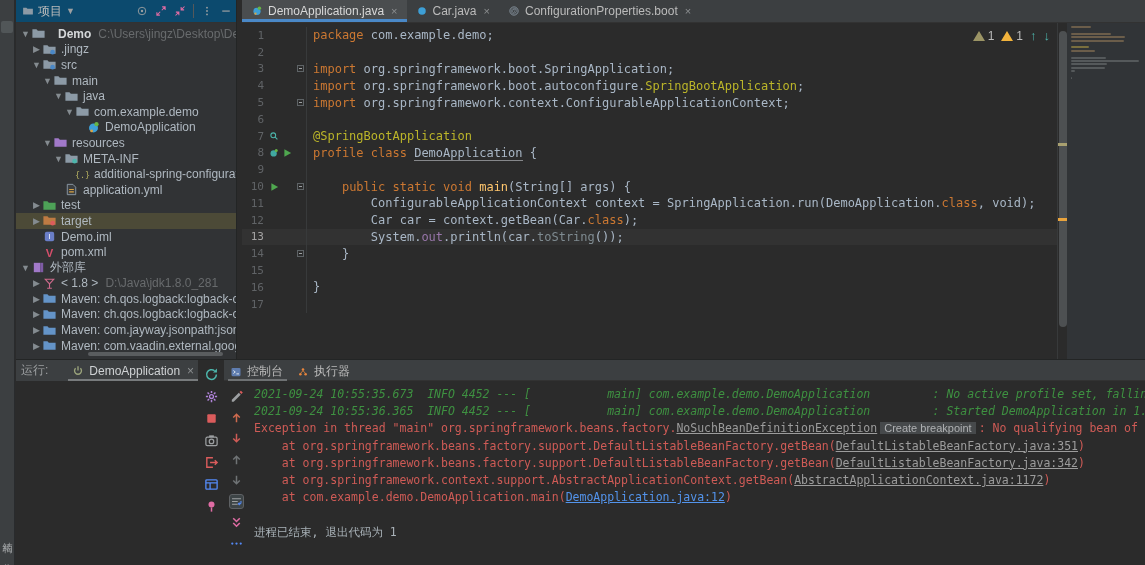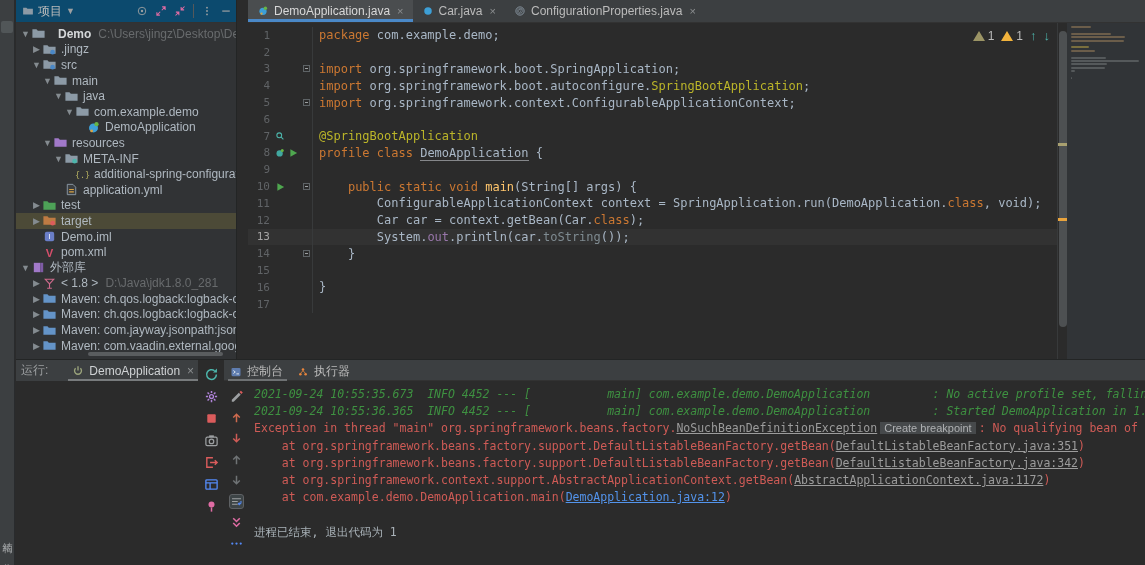--- a/index.html
+++ b/index.html
@@ -35,21 +35,21 @@
     font-size:12px; color:#afb8c0; }
   .trow .chev { width:11px; text-align:center; color:#848b90; font-size:9px; flex:0 0 auto; }
   .trow .lbl { margin-left:4px; }
   .trow .lbl.bold { color:#d5d8da; font-weight:bold;padding-left:8px; }
   .trow .hint { margin-left:7px; color:#686b6d; }
   .trow.sel-blue { background:#173e62; }
   .trow.sel-olive { background:#4c4a37; }
   .tree-hscroll { position:absolute; bottom:3px; left:72px; width:135px; height:4px;
     background:#5a5d5f; border-radius:2px; }
   
-  .editor { position:absolute; left:248px; top:0; right:0; height:451px; background:#2b2b2b; }
+  .editor { position:absolute; left:242px; top:0; right:0; height:451px; background:#2b2b2b; }
   .tabbar { height:23px; background:#3c3f41; border-bottom:1px solid #323232; display:flex; }
   .etab { display:flex; align-items:center; gap:5px; padding:0 9px; color:#bbbbbb;
     position:relative; font-size:12px; }
   .etab.active { background:#4a4d4f; color:#d8d8d8; }
   .etab.active::after { content:''; position:absolute; left:0; right:0; bottom:0; height:3px; background:#4a88c7; }
   .etab .close { color:#8c8f91; font-size:11px; margin-left:2px; }
   .code-area { position:relative; height:336px; overflow:hidden; }
   .code-lines { position:absolute; left:0; top:4px; right:88px; }
   .cline { height:16.8px; display:flex; align-items:center; }
   .cline.caret { background:#323232; }
@@ -402,21 +402,21 @@
           <span>Car.java</span>
           <span class="close">×</span>
         </div>
         <div class="etab">
           <span class="ic ic12">
             <svg viewBox="0 0 16 16">
               <circle cx="8" cy="8" r="5.5" fill="none" stroke="#8c9aa6" stroke-width="1.2"></circle>
               <text x="8" y="11" font-size="8.5" fill="#8c9aa6" text-anchor="middle">@</text>
             </svg>
           </span>
-          <span>ConfigurationProperties.java</span>
+          <span>ConfigurationProperties.boot</span>
           <span class="close">×</span>
         </div>
       </div>
     <div class="code-area">
       <div class="code-lines" id="code-lines">
           <div class="cline">
             <span class="g-num">1</span>
             <span class="g-ics"></span>
             <span class="g-fold"></span>
             <span class="ctext"><span class="c-kw">package </span><span class="c-df">com.example.demo;</span></span>

